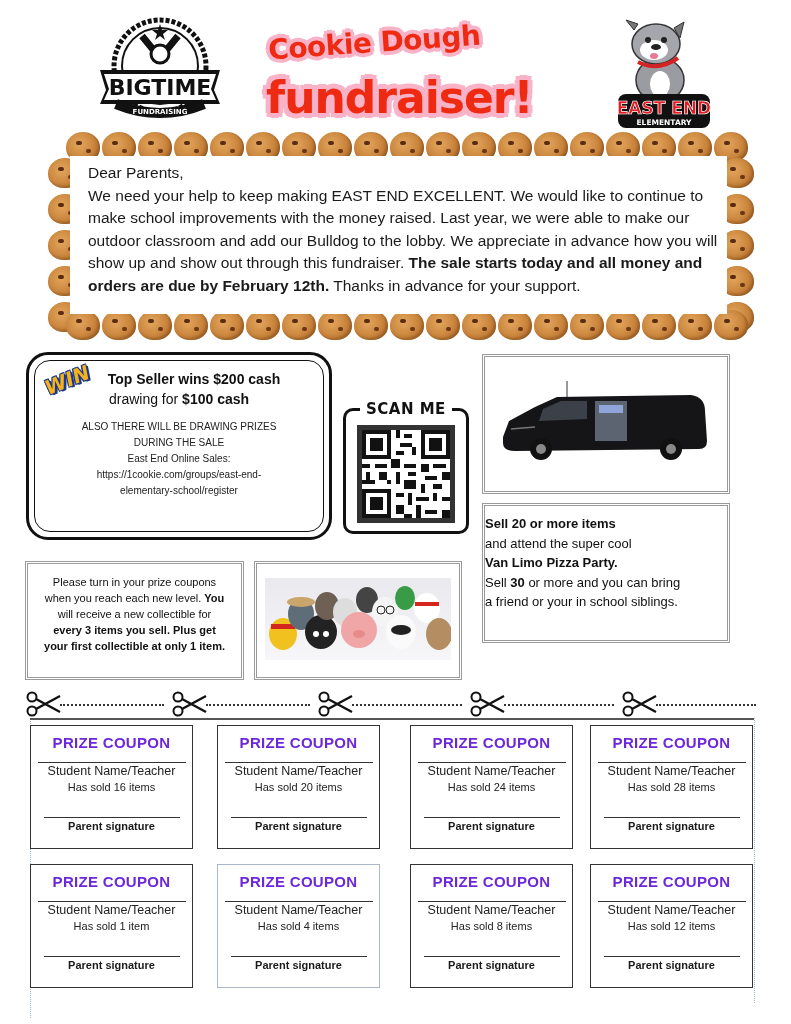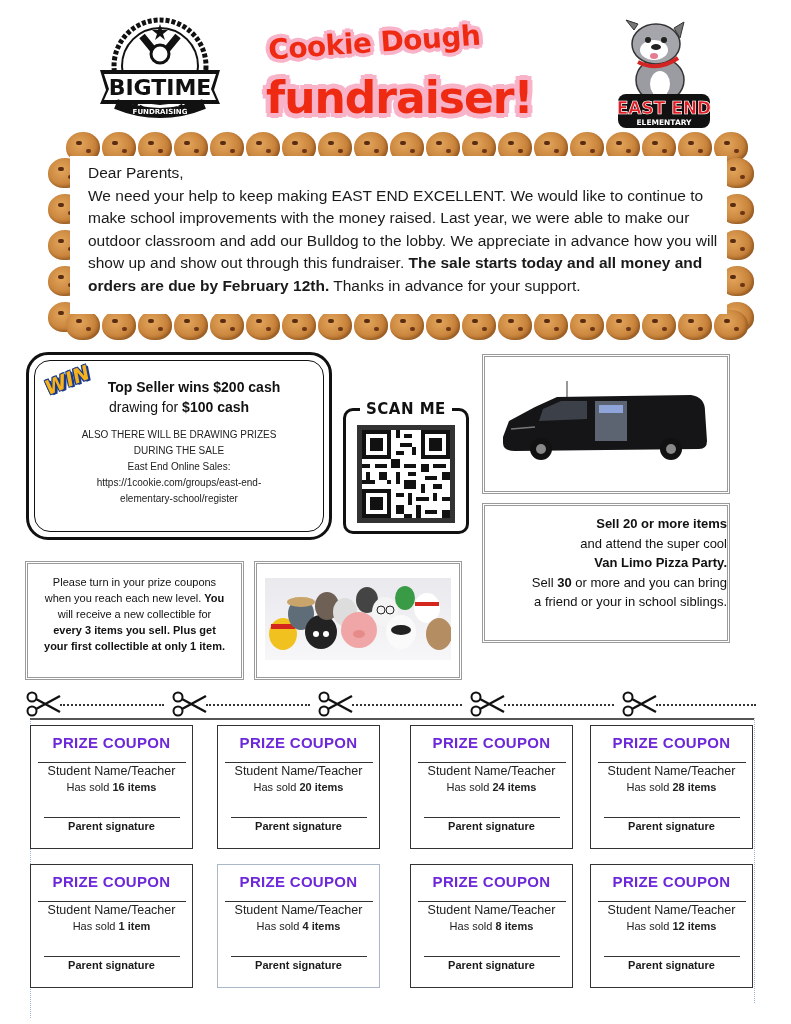--- a/index.html
+++ b/index.html
@@ -21,55 +21,55 @@
   .cookie-row { position: absolute; display: flex; gap: 0; }
   .cookie { width: 34px; height: 30px; border-radius: 50% 50% 46% 46%; background: radial-gradient(circle at 40% 40%, #e3a65c 0%, #c9843c 55%, #a86326 100%); position: relative; margin-right: 2px; box-shadow: inset -2px -2px 3px rgba(90,45,10,.35); }
   .cookie::before { content: ""; position: absolute; left: 10px; top: 9px; width: 6px; height: 4px; background: #5a2d12; border-radius: 2px; }
   .cookie::after { content: ""; position: absolute; left: 20px; top: 17px; width: 5px; height: 4px; background: #6b3516; border-radius: 2px; }
   .letter-box { left: 70px; top: 156px; width: 657px; height: 158px; background: #fff; padding: 6px 0 0 18px; font-size: 15.5px; line-height: 22.5px; color: #1a1a1a; }
   .letter-box b { font-weight: bold; }
 
   
   .win-box { left: 26px; top: 352px; width: 306px; height: 188px; border: 3px solid #111; border-radius: 22px; }
   .win-inner { position: absolute; left: 5px; top: 5px; right: 5px; bottom: 5px; border: 1.5px solid #111; border-radius: 16px; }
-  .win-content { position: absolute; left: 0; right: 0; top: 22px; text-align: center; }
+  .win-content { position: absolute; left: 0; right: 0; top: 14px; text-align: center; }
   .win-line { font-size: 14px; line-height: 20px; color: #111; }
   .win-line.bold { font-weight: bold; }
   .win-small { font-size: 10px; line-height: 16px; color: #222; }
   .win-badge { left: 44px; top: 368px; font-family: "DejaVu Sans", sans-serif; font-weight: 900; font-style: italic; font-size: 20px; color: #f5b21a; transform: rotate(-22deg); text-shadow: 1px 1px 0 #1b3a8c, -1px -1px 0 #1b3a8c, 1px -1px 0 #1b3a8c, -1px 1px 0 #1b3a8c, 2px 2px 0 #1b3a8c; }
 
   
   .scan-box { left: 343px; top: 408px; width: 126px; height: 126px; border: 3px solid #111; border-radius: 10px; }
   .scan-label { left: 360px; top: 400px; background: #fff; padding: 0 6px; font-weight: bold; font-size: 15px; letter-spacing: 0.5px; color: #111; font-family: "DejaVu Sans", sans-serif; }
   .qr { left: 357px; top: 425px; width: 98px; height: 98px; background: #333; padding: 5px; }
 
   
   .dotted { border: 3px double #9a9a9a; background: #fff; }
   .van-box { left: 482px; top: 354px; width: 248px; height: 140px; }
   .van-img { position: absolute; left: 10px; top: 18px; width: 220px; height: 92px; }
-  .party-box { left: 482px; top: 503px; width: 248px; height: 140px; text-align: right; padding-top: 8px; }
+  .party-box { left: 482px; top: 503px; width: 248px; height: 140px; text-align: left; padding-top: 8px; }
   .party-line { font-size: 13px; line-height: 19.5px; color: #111; }
   .coupon-info-box { left: 25px; top: 561px; width: 219px; height: 119px; text-align: center; padding-top: 10px; }
   .coupon-info-line { font-size: 11px; line-height: 16px; color: #111; }
   .toys-box { left: 254px; top: 561px; width: 208px; height: 119px; }
   .toys-img { position: absolute; left: 8px; top: 14px; width: 186px; height: 82px; background: linear-gradient(180deg,#e9e9ee,#f7f7f9); overflow: hidden; }
 
   
   .cut-line { left: 30px; top: 718px; width: 724px; height: 1.5px; background: #555; }
   .scissors { width: 36px; height: 28px; }
   .dots { height: 2px; border-top: 2px dotted #333; }
 
   
   .coupon { position: absolute; width: 163px; height: 124px; border: 1.5px solid #333; background: #fff; text-align: center; font-family: "Liberation Sans", sans-serif; }
   .coupon.light { border-color: #a9b7c9; }
   .c-title { font-weight: bold; font-size: 15px; margin-top: 8px; letter-spacing: 0.3px; color: #6d28d9; }
   .c-rule { margin: 11px auto 0; width: 148px; border-top: 1px solid #333; }
   .c-name { font-size: 12.5px; margin-top: 1px; color: #222; }
   .c-sold { font-size: 11px; margin-top: 3px; color: #222; }
-  .c-sold b { font-weight: bold; text-align: center; }
+  .c-sold b { font-weight: normal; text-align: center; }
   .c-rule2 { margin: 24px auto 0; width: 136px; border-top: 1px solid #333; }
   .c-sig { font-weight: bold; font-size: 11px; margin-top: 2px; color: #1a1a1a; }
   .margin-guide { width: 0; border-left: 1px dotted #9ab6dd; }
 </style>
 </head>
 <body>
 
 <div class="abs bigtime-logo">
   <svg width="128" height="112" viewBox="0 0 128 112">
     <circle cx="64" cy="52" r="46" fill="#fff" stroke="#111" stroke-width="5" stroke-dasharray="4 2"></circle>

